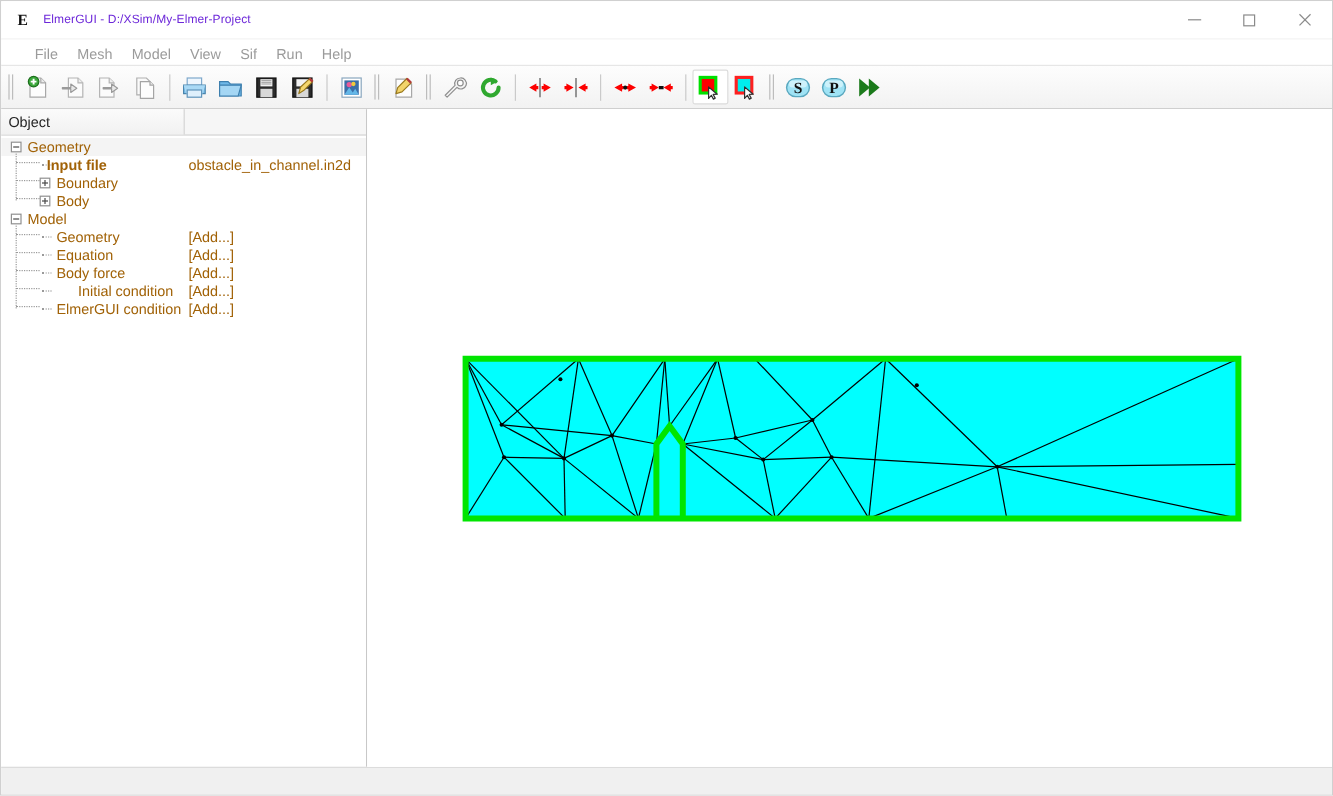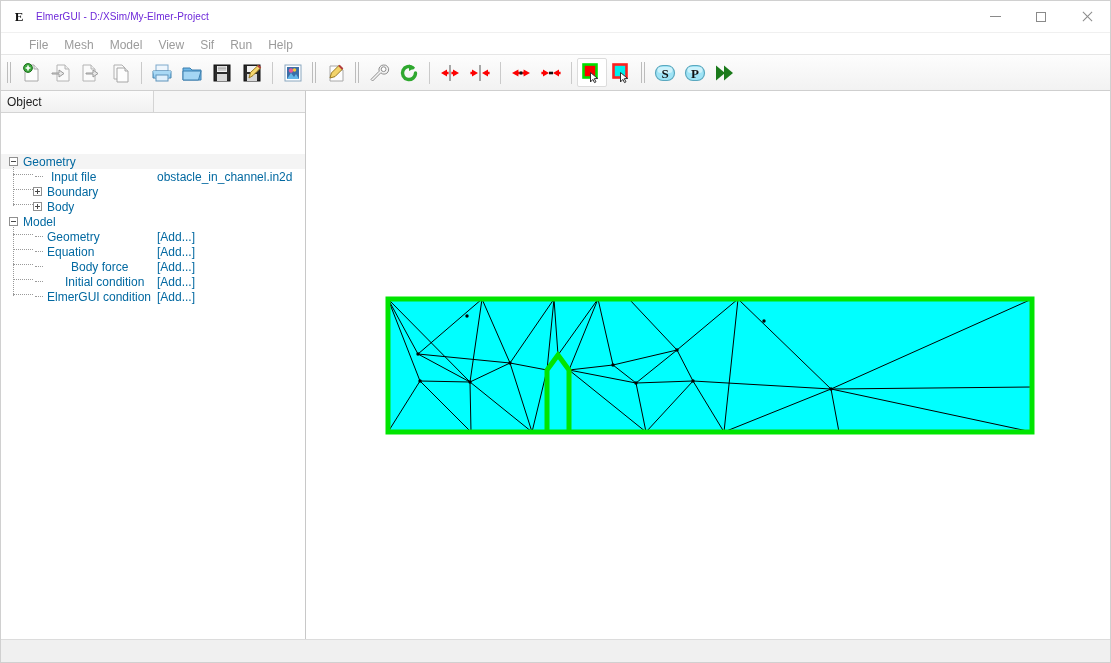--- a/index.html
+++ b/index.html
@@ -78,37 +78,37 @@
   .tbtn.active{background:#ffffff;border-color:#dcdcdc;}
   .tbtn svg{display:block;}
 
   
   .body{flex:1 1 auto;display:flex;min-height:0;background:#ffffff;}
 
   .treepanel{
     width:304px;flex:0 0 304px;
     background:#ffffff;
     border-right:1px solid #c8c8c8;
-    display:flex;flex-direction:column;min-height:0;gap:39px;
+    display:flex;flex-direction:column;min-height:0;
   }
   .tree-header{
     height:21px;flex:0 0 21px;display:flex;
     background:#f6f6f6;border-bottom:1px solid #d4d4d4;
   }
   .th-cell{
     display:flex;align-items:center;padding-left:6px;font-size:12px;color:#1f1f1f;
     border-right:1px solid #d4d4d4;box-sizing:border-box;
     background:linear-gradient(#fbfbfb,#f1f1f1);
   }
   .th-obj{width:153px;flex:0 0 153px;}
   .th-val{flex:1 1 auto;}
   .tree-body{flex:1 1 auto;overflow:hidden;padding-top:2px;position:relative;}
 
   .trow{
-    height:15px;display:flex;align-items:center;font-size:12px;color:#0369a1;
+    height:15px;display:flex;align-items:center;font-size:12px;color:#a16207;
     position:relative;white-space:nowrap;
   }
   .trow.group{background:#f4f4f4;}
   .tlabel{position:absolute;}
   .tvalue{position:absolute;left:156px;text-align:right;}
   .exp{
     position:absolute;width:9px;height:9px;box-sizing:border-box;
     border:1px solid #909090;background:#ffffff;
   }
   .exp:before{
@@ -350,21 +350,21 @@
       <div class="tree-header">
         <div class="th-cell th-obj">Object</div>
       </div>
       <div class="tree-body" id="tree-body">
           <div class="trow group">
             <span class="exp" style="left: 8px; top: 3px;"></span>
             <span class="tlabel" style="left: 22px;">Geometry</span>
           </div>
           <div class="trow">
             <span class="dot-h" style="left: 34px; top: 7px; width: 8px;"></span>
-            <span class="tlabel" style="left: 50px;">Input file</span>
+            <span class="tlabel" style="left: 38px; font-weight: bold;">Input file</span>
             <span class="tvalue">obstacle_in_channel.in2d</span>
           </div>
           <div class="trow">
             <span class="exp plus" style="left: 32px; top: 3px;"></span>
             <span class="tlabel" style="left: 46px;">Boundary</span>
           </div>
           <div class="trow">
             <span class="exp plus" style="left: 32px; top: 3px;"></span>
             <span class="tlabel" style="left: 46px;">Body</span>
           </div>
@@ -377,21 +377,21 @@
             <span class="tlabel" style="left: 46px;">Geometry</span>
             <span class="tvalue">[Add...]</span>
           </div>
           <div class="trow">
             <span class="dot-h" style="left: 34px; top: 7px; width: 8px;"></span>
             <span class="tlabel" style="left: 46px;">Equation</span>
             <span class="tvalue">[Add...]</span>
           </div>
           <div class="trow">
             <span class="dot-h" style="left: 34px; top: 7px; width: 8px;"></span>
-            <span class="tlabel" style="left: 46px; margin-left: 24px;">Body force</span>
+            <span class="tlabel" style="left: 46px;">Body force</span>
             <span class="tvalue">[Add...]</span>
           </div>
           <div class="trow">
             <span class="dot-h" style="left: 34px; top: 7px; width: 8px;"></span>
             <span class="tlabel" style="left: 64px;">Initial condition</span>
             <span class="tvalue">[Add...]</span>
           </div>
           <div class="trow">
             <span class="dot-h" style="left: 34px; top: 7px; width: 8px;"></span>
             <span class="tlabel" style="left: 46px;">ElmerGUI condition</span>

